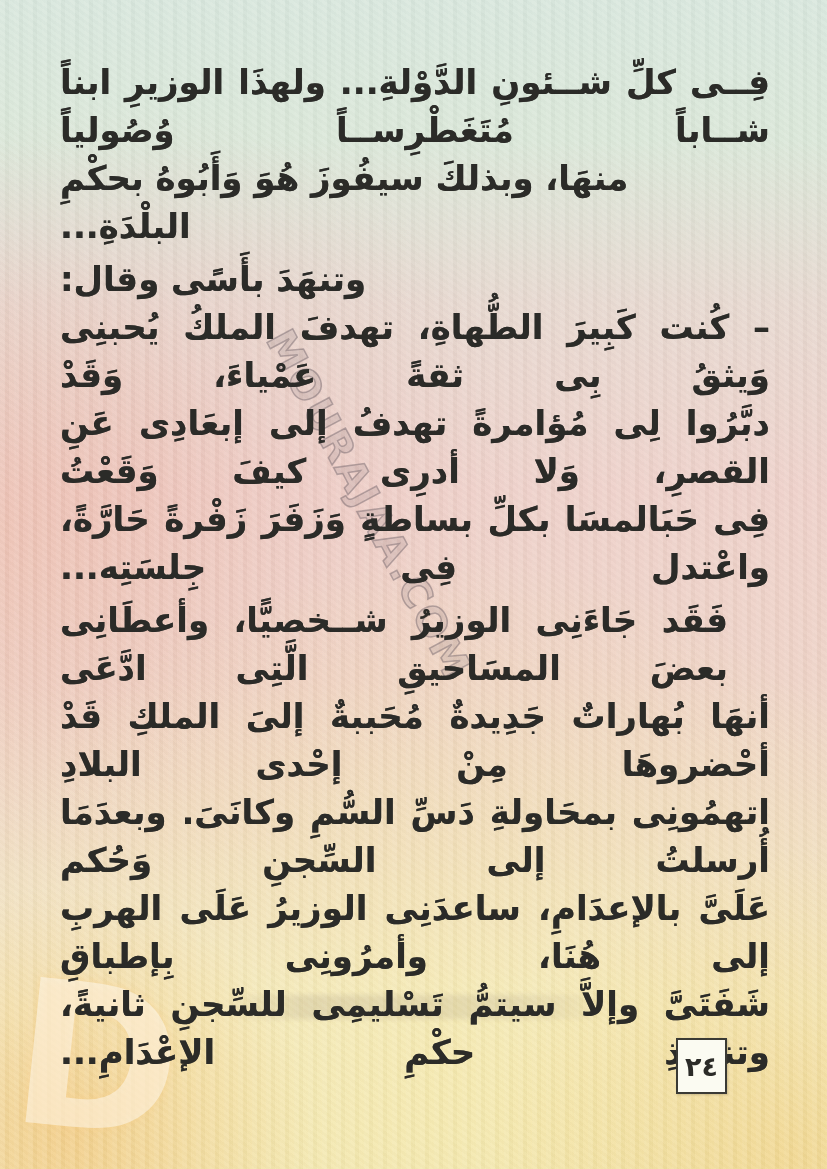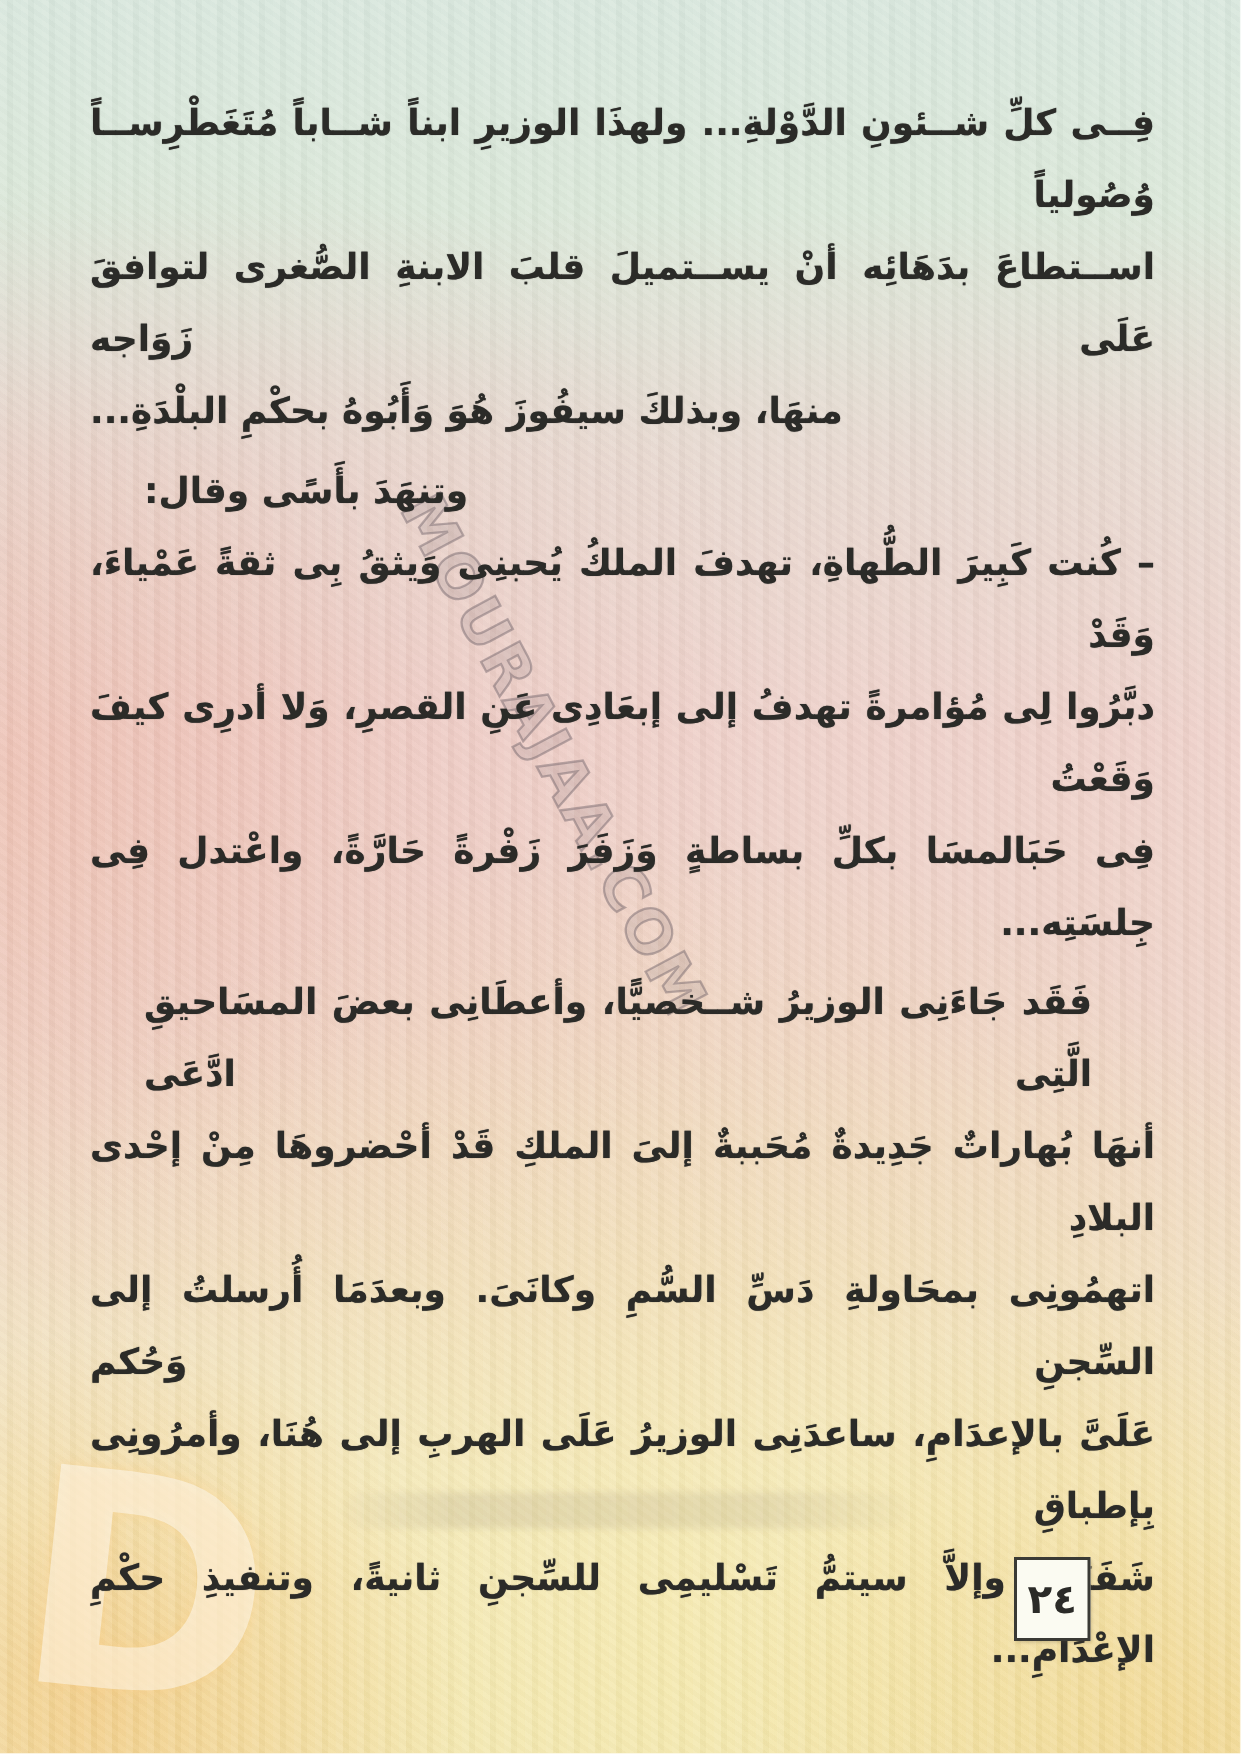--- a/index.html
+++ b/index.html
@@ -31,30 +31,30 @@
         rgba(0,0,0,0.01) 3px 6px);
   }
   .text-block{
     position:absolute;top:0;left:0;right:0;
     direction:rtl;
     padding:58px 57px 0 60px;
     color:#2b2b28;
   }
   .line{
     margin:0;
-    font-size:24px;
+    font-size:34px;
     font-weight:bold;
     line-height:48px;
     letter-spacing:0;
     text-shadow:0 0 0.6px rgba(43,43,40,0.7);
   }
   .j{text-align:justify;text-align-last:justify;}
   .r{text-align:left;}
   .ind{padding-right:42px;}
-  .ps{margin-top:5px;margin-left:36px;}
+  .ps{margin-top:5px;}
   .watermark-diag{
     position:absolute;left:298px;top:322px;
     transform:rotate(62deg);transform-origin:left top;
     font-size:40px;font-weight:bold;letter-spacing:2px;
     color:rgba(125,112,118,0.16);
     -webkit-text-stroke:1.5px rgba(110,98,105,0.45);
     white-space:nowrap;pointer-events:none;
   }
   .watermark-d{
     position:absolute;left:14px;top:960px;
@@ -90,21 +90,20 @@
   <div class="texture"></div>
 
   <div class="watermark-diag">MOURAJAA.COM</div>
 
   <div class="watermark-d">D</div>
 
   <div class="smudge"></div>
 
   <div class="text-block">
     <p class="line j">فِــى كلِّ شــئونِ الدَّوْلةِ... ولهذَا الوزيرِ ابناً شــاباً مُتَغَطْرِســاً وُصُولياً</p>
-    <p class="line j">اســتطاعَ بدَهَائِه أنْ يســتميلَ قلبَ الابنةِ الصُّغرى لتوافقَ عَلَى زَوَاجه</p>
     <p class="line r">منهَا، وبذلكَ سيفُوزَ هُوَ وَأَبُوهُ بحكْمِ البلْدَةِ...</p>
     <p class="line r ind ps">وتنهَدَ بأَسًى وقال:</p>
     <p class="line j">– كُنت كَبِيرَ الطُّهاةِ، تهدفَ الملكُ يُحبنِى وَيثقُ بِى ثقةً عَمْياءَ، وَقَدْ</p>
     <p class="line j">دبَّرُوا لِى مُؤامرةً تهدفُ إلى إبعَادِى عَنِ القصرِ، وَلا أدرِى كيفَ وَقَعْتُ</p>
     <p class="line j">فِى حَبَالمسَا بكلِّ بساطةٍ وَزَفَرَ زَفْرةً حَارَّةً، واعْتدل فِى جِلسَتِه...</p>
     <p class="line j ind ps">فَقَد جَاءَنِى الوزيرُ شــخصيًّا، وأعطَانِى بعضَ المسَاحيقِ الَّتِى ادَّعَى</p>
     <p class="line j">أنهَا بُهاراتٌ جَدِيدةٌ مُحَببةٌ إلىَ الملكِ قَدْ أحْضروهَا مِنْ إحْدى البلادِ</p>
     <p class="line j">اتهمُونِى بمحَاولةِ دَسِّ السُّمِ وكانَىَ. وبعدَمَا أُرسلتُ إلى السِّجنِ وَحُكم</p>
     <p class="line j">عَلَىَّ بالإعدَامِ، ساعدَنِى الوزيرُ عَلَى الهربِ إلى هُنَا، وأمرُونِى بِإطباقِ</p>
     <p class="line j">شَفَتَىَّ وإلاَّ سيتمُّ تَسْليمِى للسِّجنِ ثانيةً، وتنفيذِ حكْمِ الإعْدَامِ...</p>

